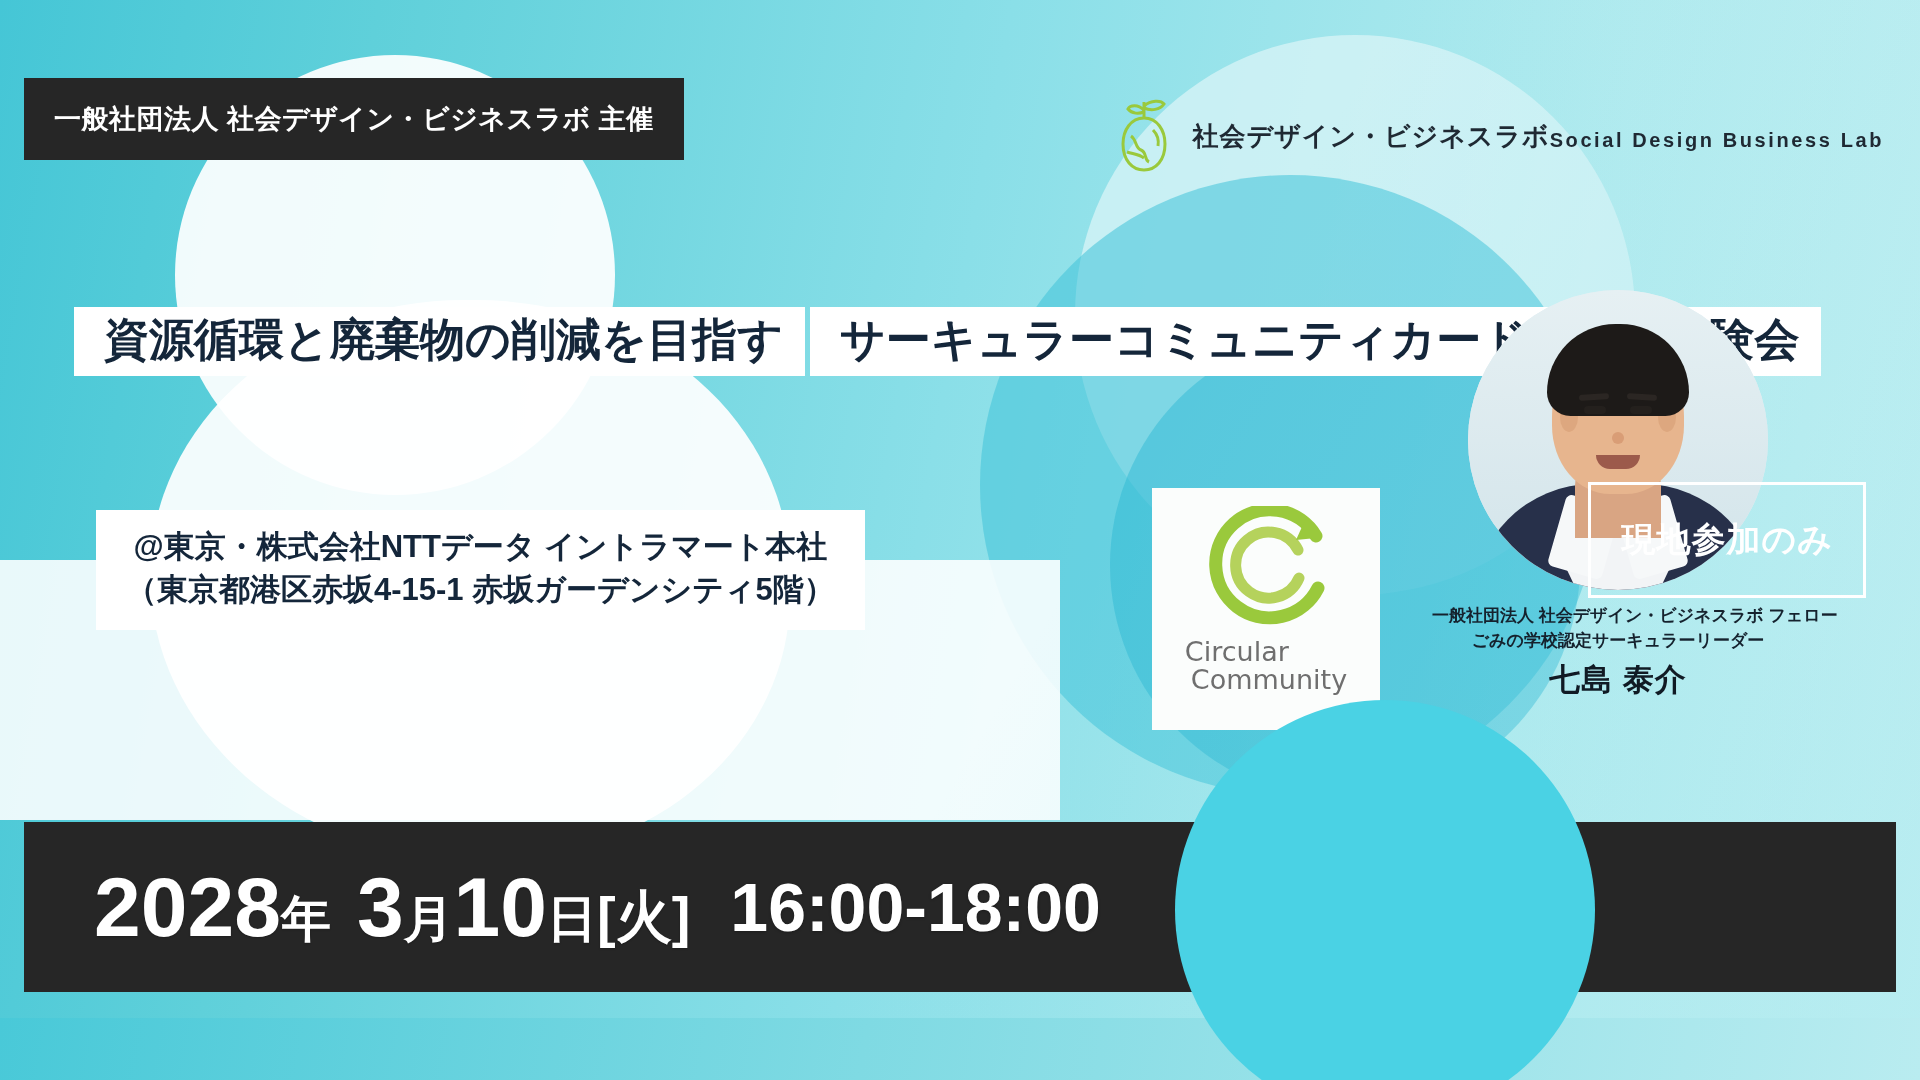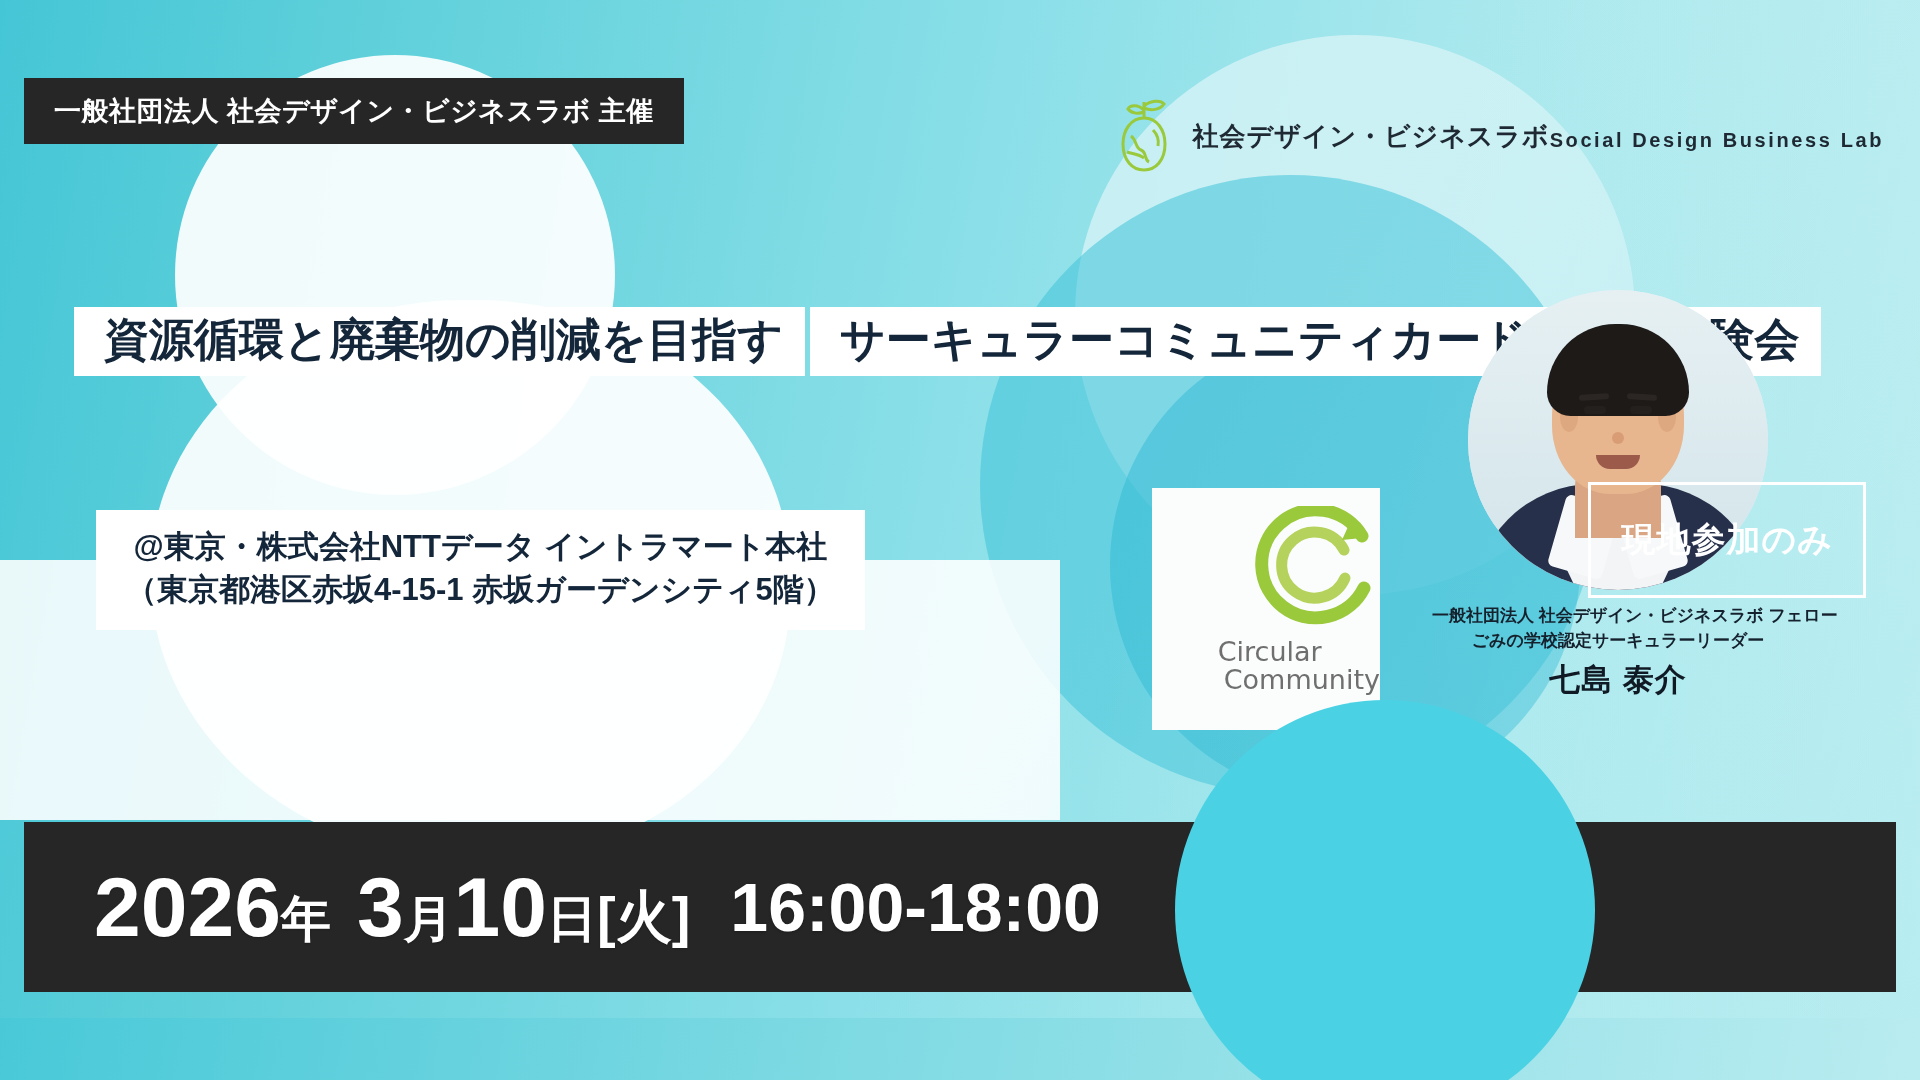--- a/index.html
+++ b/index.html
@@ -40,21 +40,21 @@
   }
   #shape-gradient-tint{
     left:0;top:0;width:1920px;height:1080px;border-radius:0;
     background:linear-gradient(120deg,rgba(69,198,214,0) 55%,rgba(150,228,236,.35) 100%);
   }
 
   
   #organizer-bar{
     position:absolute;left:24px;top:78px;height:66px;
     background:#262626;display:flex;align-items:center;
-    padding:0 30px;z-index:20;
+    padding:8px 30px;z-index:20;
   }
   #organizer-bar .txt{
     color:#ffffff;font-size:27px;font-weight:700;letter-spacing:.5px;white-space:nowrap;
   }
 
   
   #sdbl-logo{
     position:absolute;right:36px;top:96px;display:flex;align-items:center;gap:16px;z-index:20;
   }
   #sdbl-logo .mark{width:66px;height:80px;flex:none;}
@@ -83,21 +83,21 @@
   }
   .venue-line{
     color:#14263a;font-size:31px;font-weight:700;white-space:nowrap;
     text-align:center;line-height:1.38;
   }
 
   
   #cc-card{
     position:absolute;left:1152px;top:488px;width:228px;height:242px;
     background:#fbfdfc;z-index:22;display:flex;flex-direction:column;
-    align-items:flex-end;justify-content:flex-start;padding-top:18px;box-sizing:border-box;
+    align-items:center;justify-content:flex-start;padding-top:18px;box-sizing:border-box;
   }
   #cc-card .cc-mark{width:136px;height:128px;}
   #cc-card .cc-words{
     margin-top:4px;color:#6f6f6f;font-size:27px;line-height:1.05;
     font-family:"DejaVu Sans",sans-serif;text-align:left;
   }
   #cc-card .cc-words span{display:block;}
   #cc-card .cc-w2{margin-left:6px;}
 
   
@@ -248,21 +248,21 @@
       <div class="cred-line">一般社団法人 社会デザイン・ビジネスラボ フェロー</div>
       <div class="cred-line">ごみの学校認定サーキュラーリーダー</div>
       <div id="speaker-name">七島 泰介</div>
     </div>
   </div>
 
   <div id="footer-bar"></div>
   <div id="footer-circle"></div>
   <div id="footer-content">
     <div id="date-text">
-      <span class="big">2026</span>
+      <span class="big">2028</span>
       <span class="unit">年</span>
       <span class="gap"></span>
       <span class="big">3</span>
       <span class="unit">月</span>
       <span class="big">10</span>
       <span class="unit">日</span>
       <span class="dow">[火]</span>
     </div>
     <div id="time-text">16:00-18:00</div>
   </div>

